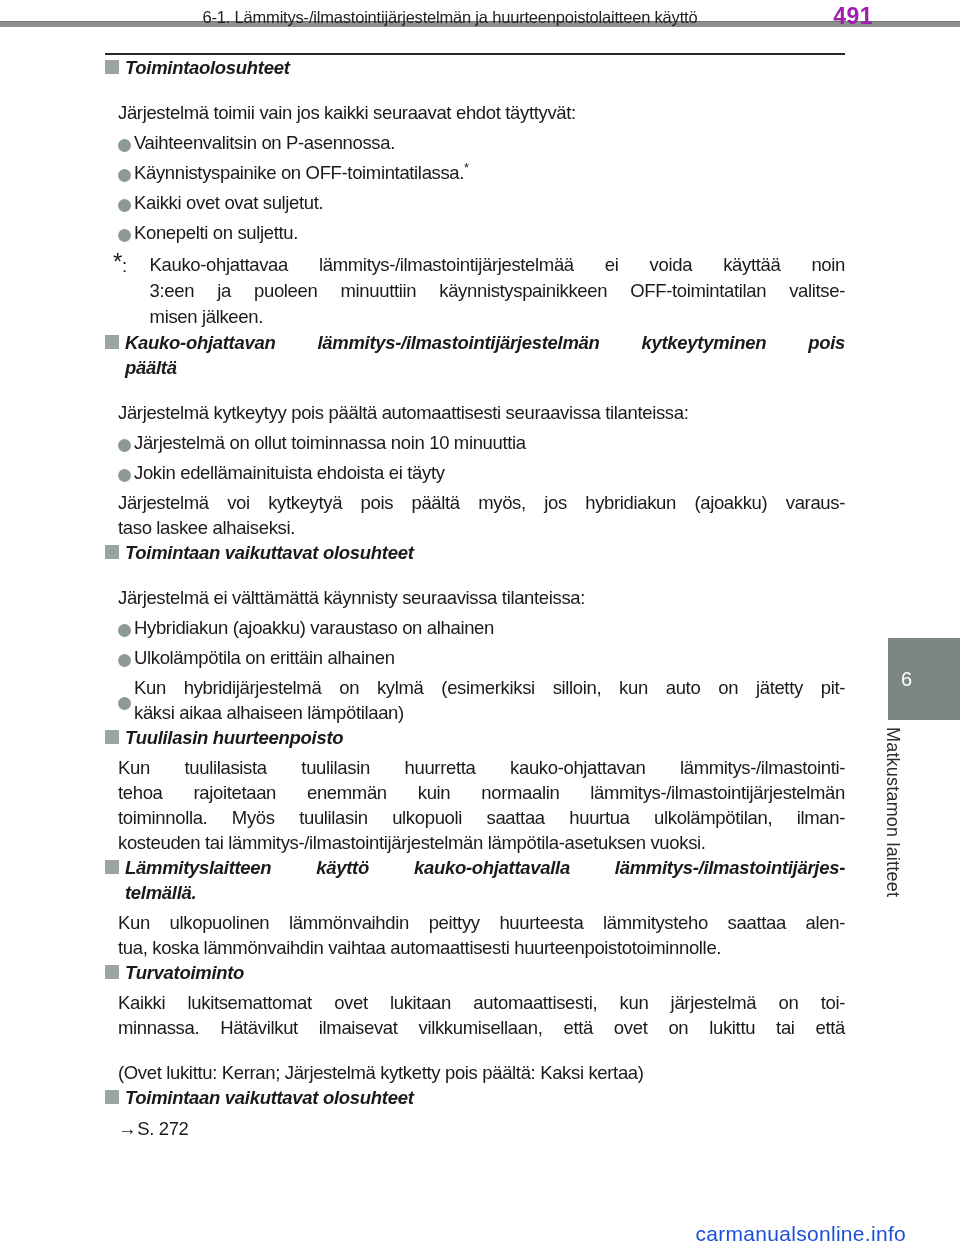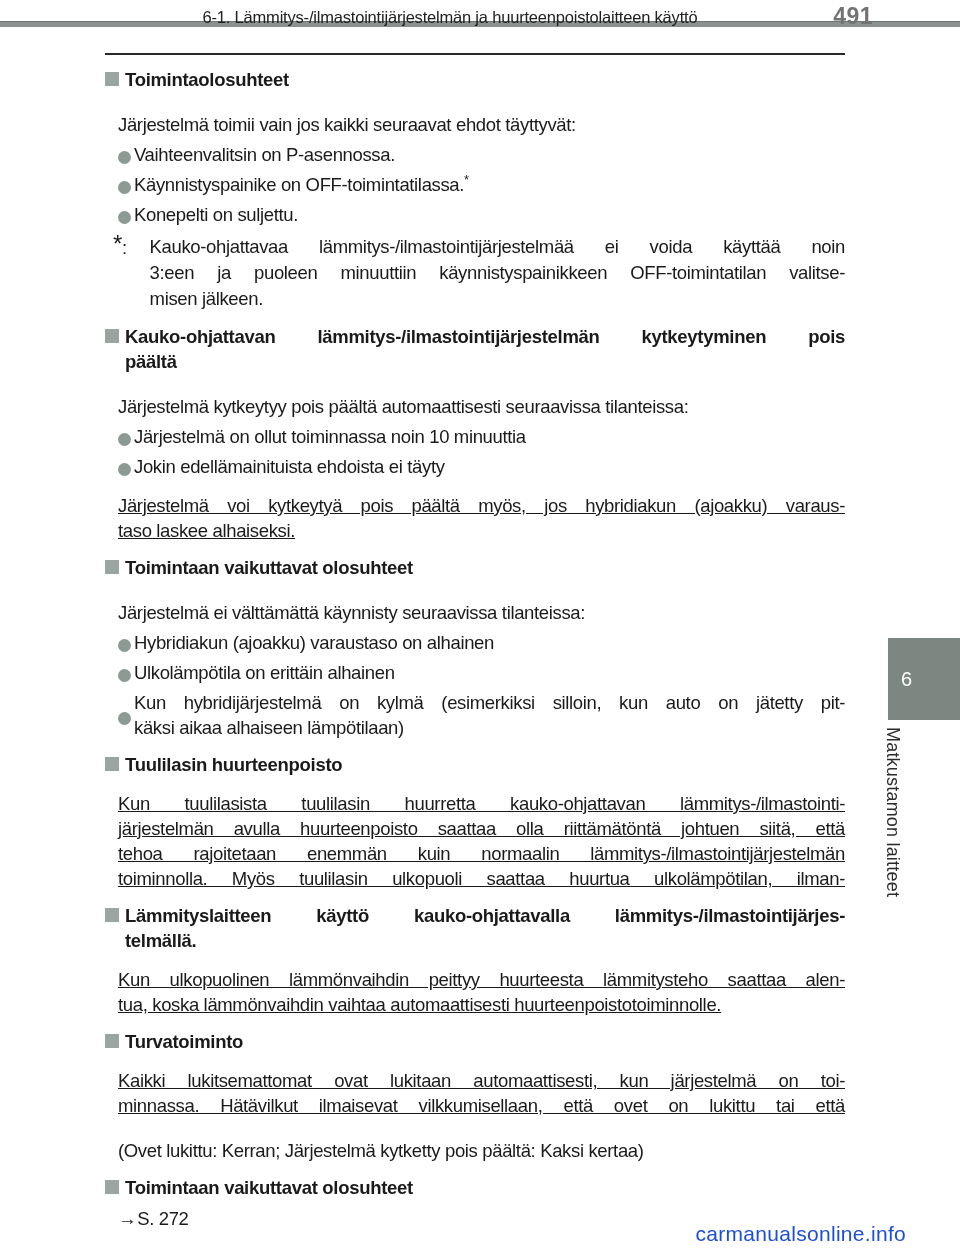--- a/index.html
+++ b/index.html
@@ -26,21 +26,21 @@
     letter-spacing:-0.2px;
     color:#212121;
     white-space:nowrap;
   }
   .page-header .pagenum{
     position:absolute;
     right:87px; top:3px;
     font-size:23px;
     font-weight:bold;
     letter-spacing:0.5px;
-    color:#737373;
+    color:#a21caf;
   }
   .header-bar{
     height:5px;
     background:#8b918e;
     border-top:1px solid #6f7573;
   }
 
   
   .content{
     position:absolute;
@@ -48,44 +48,44 @@
     width:740px;
   }
   .top-rule{
     border-top:2px solid #26282a;
     margin-top:17px;
     height:0;
   }
 
   .sec-title{
     display:flex;
-    margin-top:12px;
     margin-bottom:5px;
     font-weight:bold;
     font-size:18.5px;
     line-height:25px;
     letter-spacing:-0.3px;
+    font-style:italic;
   }
   .sq{
     flex:none;
     width:14px;height:14px;
     background:#9ba59f;
     margin-top:5px;
     margin-right:6px;
   }
   .sec-title .t{flex:1;}
 
   .body-text{
     margin-left:13px;
     font-size:18.5px;
     line-height:25px;
     letter-spacing:-0.35px;
     margin-top:20px;
   }
-  .para{margin-top:14px;text-decoration:underline;}
+  .para{margin-top:5px;}
 
   .bullet{
     display:flex;
     margin-left:13px;
     margin-top:5px;
     font-size:18.5px;
     line-height:25px;
     letter-spacing:-0.35px;
     align-items:center;
   }
@@ -190,20 +190,24 @@
   <div class="bullet">
     <span class="dot"></span>
     <span class="t">Vaihteenvalitsin on P-asennossa.</span>
   </div>
   <div class="bullet">
     <span class="dot"></span>
     <span class="t"><span>Käynnistyspainike on OFF-toimintatilassa.</span><sup>*</sup></span>
   </div>
   <div class="bullet">
     <span class="dot"></span>
+    <span class="t">Kaikki ovet ovat suljetut.</span>
+  </div>
+  <div class="bullet">
+    <span class="dot"></span>
     <span class="t">Konepelti on suljettu.</span>
   </div>
   <div class="footnote">
     <span class="fn-marker"><span class="ast">*</span><span>: </span></span>
     <span class="t just">
         <div class="jline">Kauko-ohjattavaa lämmitys-/ilmastointijärjestelmää ei voida käyttää noin</div>
         <div class="jline">3:een ja puoleen minuuttiin käynnistyspainikkeen OFF-toimintatilan valitse-</div>
         <div>misen jälkeen.</div>
       </span>
   </div>
@@ -249,43 +253,43 @@
         <div>käksi aikaa alhaiseen lämpötilaan)</div>
       </span>
   </div>
 
   <div class="sec-title">
     <span class="sq"></span>
     <span class="t">Tuulilasin huurteenpoisto</span>
   </div>
   <div class="body-text para just">
       <div class="jline">Kun tuulilasista tuulilasin huurretta kauko-ohjattavan lämmitys-/ilmastointi-</div>
-      <div class="jline">järjestelmän avulla huurteenpoisto saattaa olla riittämätöntä johtuen siitä, että</div>
       <div class="jline">tehoa rajoitetaan enemmän kuin normaalin lämmitys-/ilmastointijärjestelmän</div>
       <div class="jline">toiminnolla. Myös tuulilasin ulkopuoli saattaa huurtua ulkolämpötilan, ilman-</div>
+      <div>kosteuden tai lämmitys-/ilmastointijärjestelmän lämpötila-asetuksen vuoksi.</div>
     </div>
 
   <div class="sec-title">
     <span class="sq"></span>
     <span class="t just">
         <div class="jline">Lämmityslaitteen käyttö kauko-ohjattavalla lämmitys-/ilmastointijärjes-</div>
         <div>telmällä.</div>
       </span>
   </div>
   <div class="body-text para just">
       <div class="jline">Kun ulkopuolinen lämmönvaihdin peittyy huurteesta lämmitysteho saattaa alen-</div>
       <div>tua, koska lämmönvaihdin vaihtaa automaattisesti huurteenpoistotoiminnolle.</div>
     </div>
 
   <div class="sec-title">
     <span class="sq"></span>
     <span class="t">Turvatoiminto</span>
   </div>
   <div class="body-text para just">
-      <div class="jline">Kaikki lukitsemattomat ovat lukitaan automaattisesti, kun järjestelmä on toi-</div>
+      <div class="jline">Kaikki lukitsemattomat ovet lukitaan automaattisesti, kun järjestelmä on toi-</div>
       <div class="jline">minnassa. Hätävilkut ilmaisevat vilkkumisellaan, että ovet on lukittu tai että</div>
     </div>
   <div class="body-text">(Ovet lukittu: Kerran; Järjestelmä kytketty pois päältä: Kaksi kertaa)</div>
 
   <div class="sec-title">
     <span class="sq"></span>
     <span class="t">Toimintaan vaikuttavat olosuhteet</span>
   </div>
   <div class="ref-line">
     <span class="arrow">→</span>

